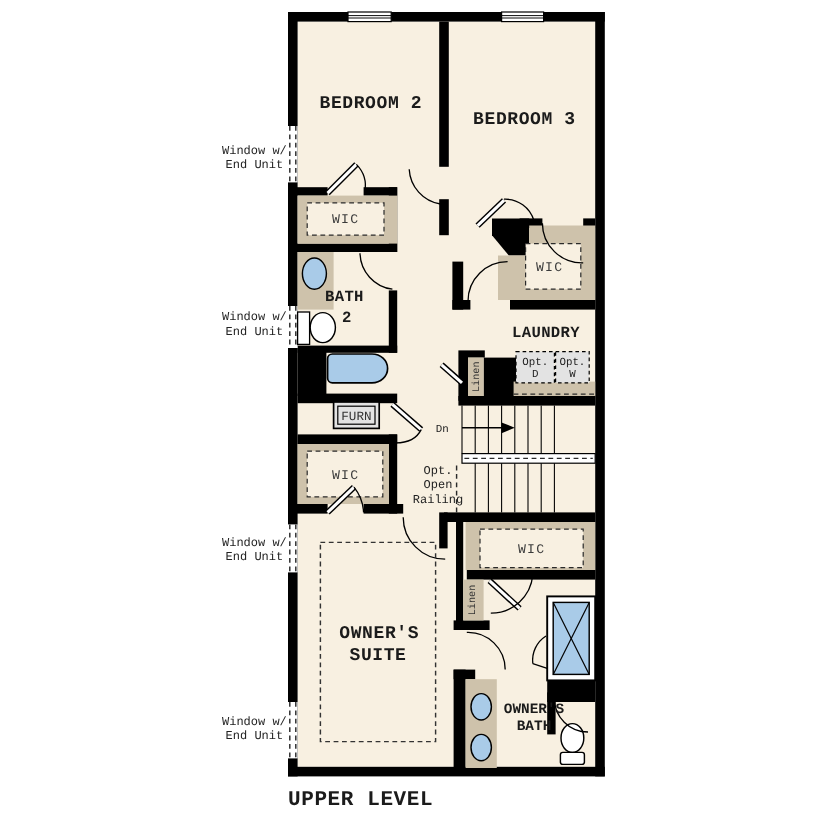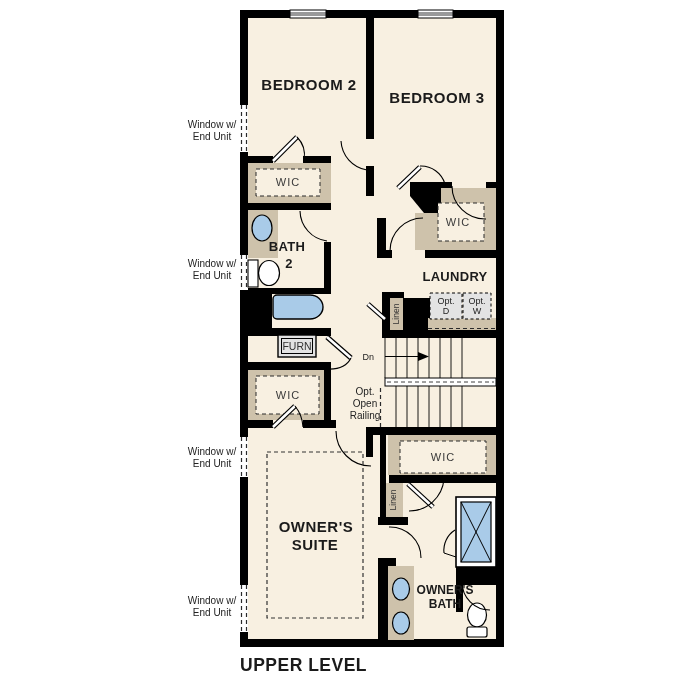--- a/index.html
+++ b/index.html
@@ -1,17 +1,17 @@
 <!DOCTYPE html>
 <html><head>
 <meta charset="utf-8">
 <style>
   html,body{margin:0;padding:0;background:#ffffff;}
   .page{position:relative;width:687px;height:687px;background:#ffffff;
-        font-family:Liberation Sans, sans-serif;}
+        font-family:Liberation Mono, monospace;}
   svg{position:absolute;left:0;top:0;}
   text{fill:#1b1b1b;}
   .room-label{font-weight:bold;font-size:15px;letter-spacing:.5px;}
   .room-label-sm{font-weight:bold;font-size:13px;letter-spacing:.3px;}
   .room-label-xs{font-weight:bold;font-size:12px;}
   .closet-label{font-size:11px;fill:#3a3a3a;letter-spacing:1px;}
   .tiny-label{font-size:9px;fill:#222;}
   .note-label{font-size:10px;fill:#222;}
   .furn-label{font-size:10.5px;fill:#333;}
   .linen-label{font-size:8.5px;fill:#333;}

